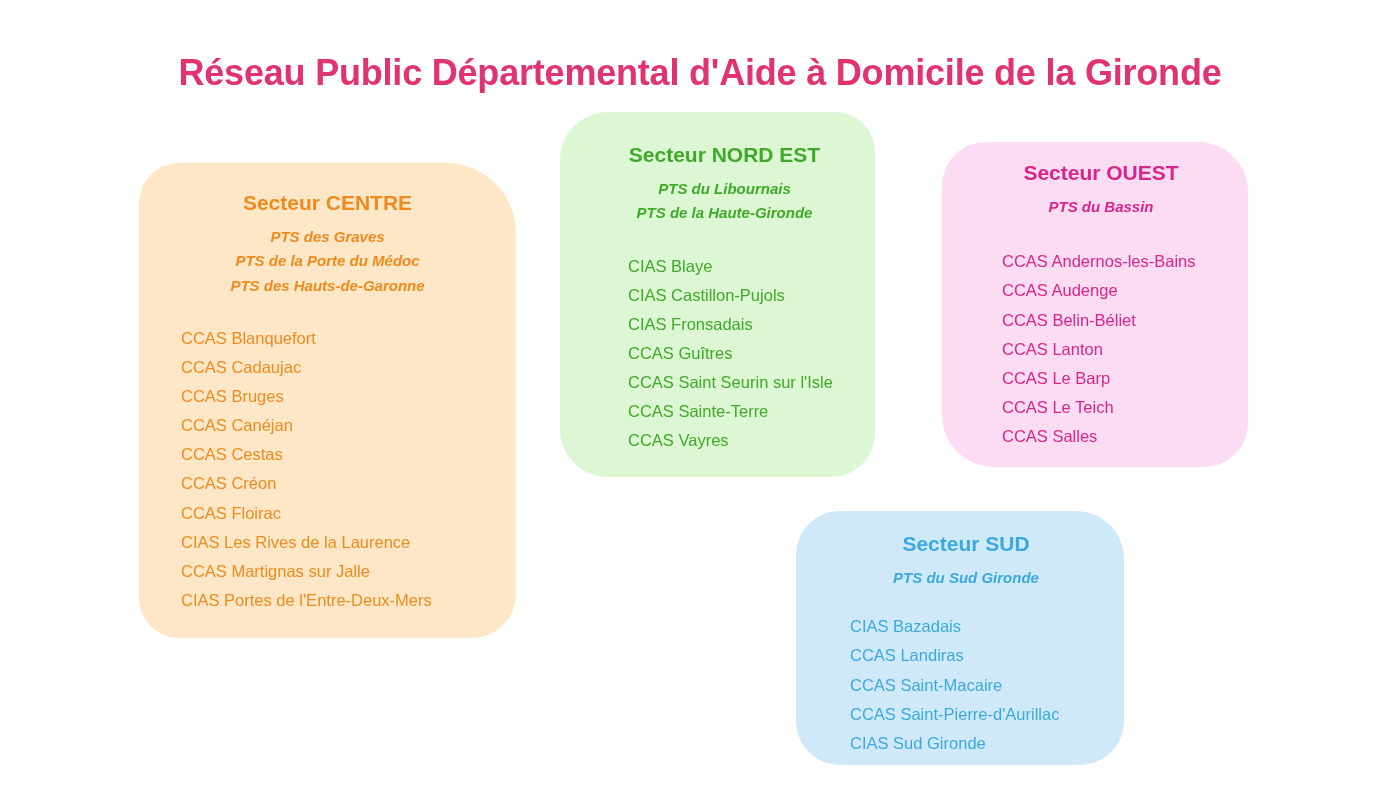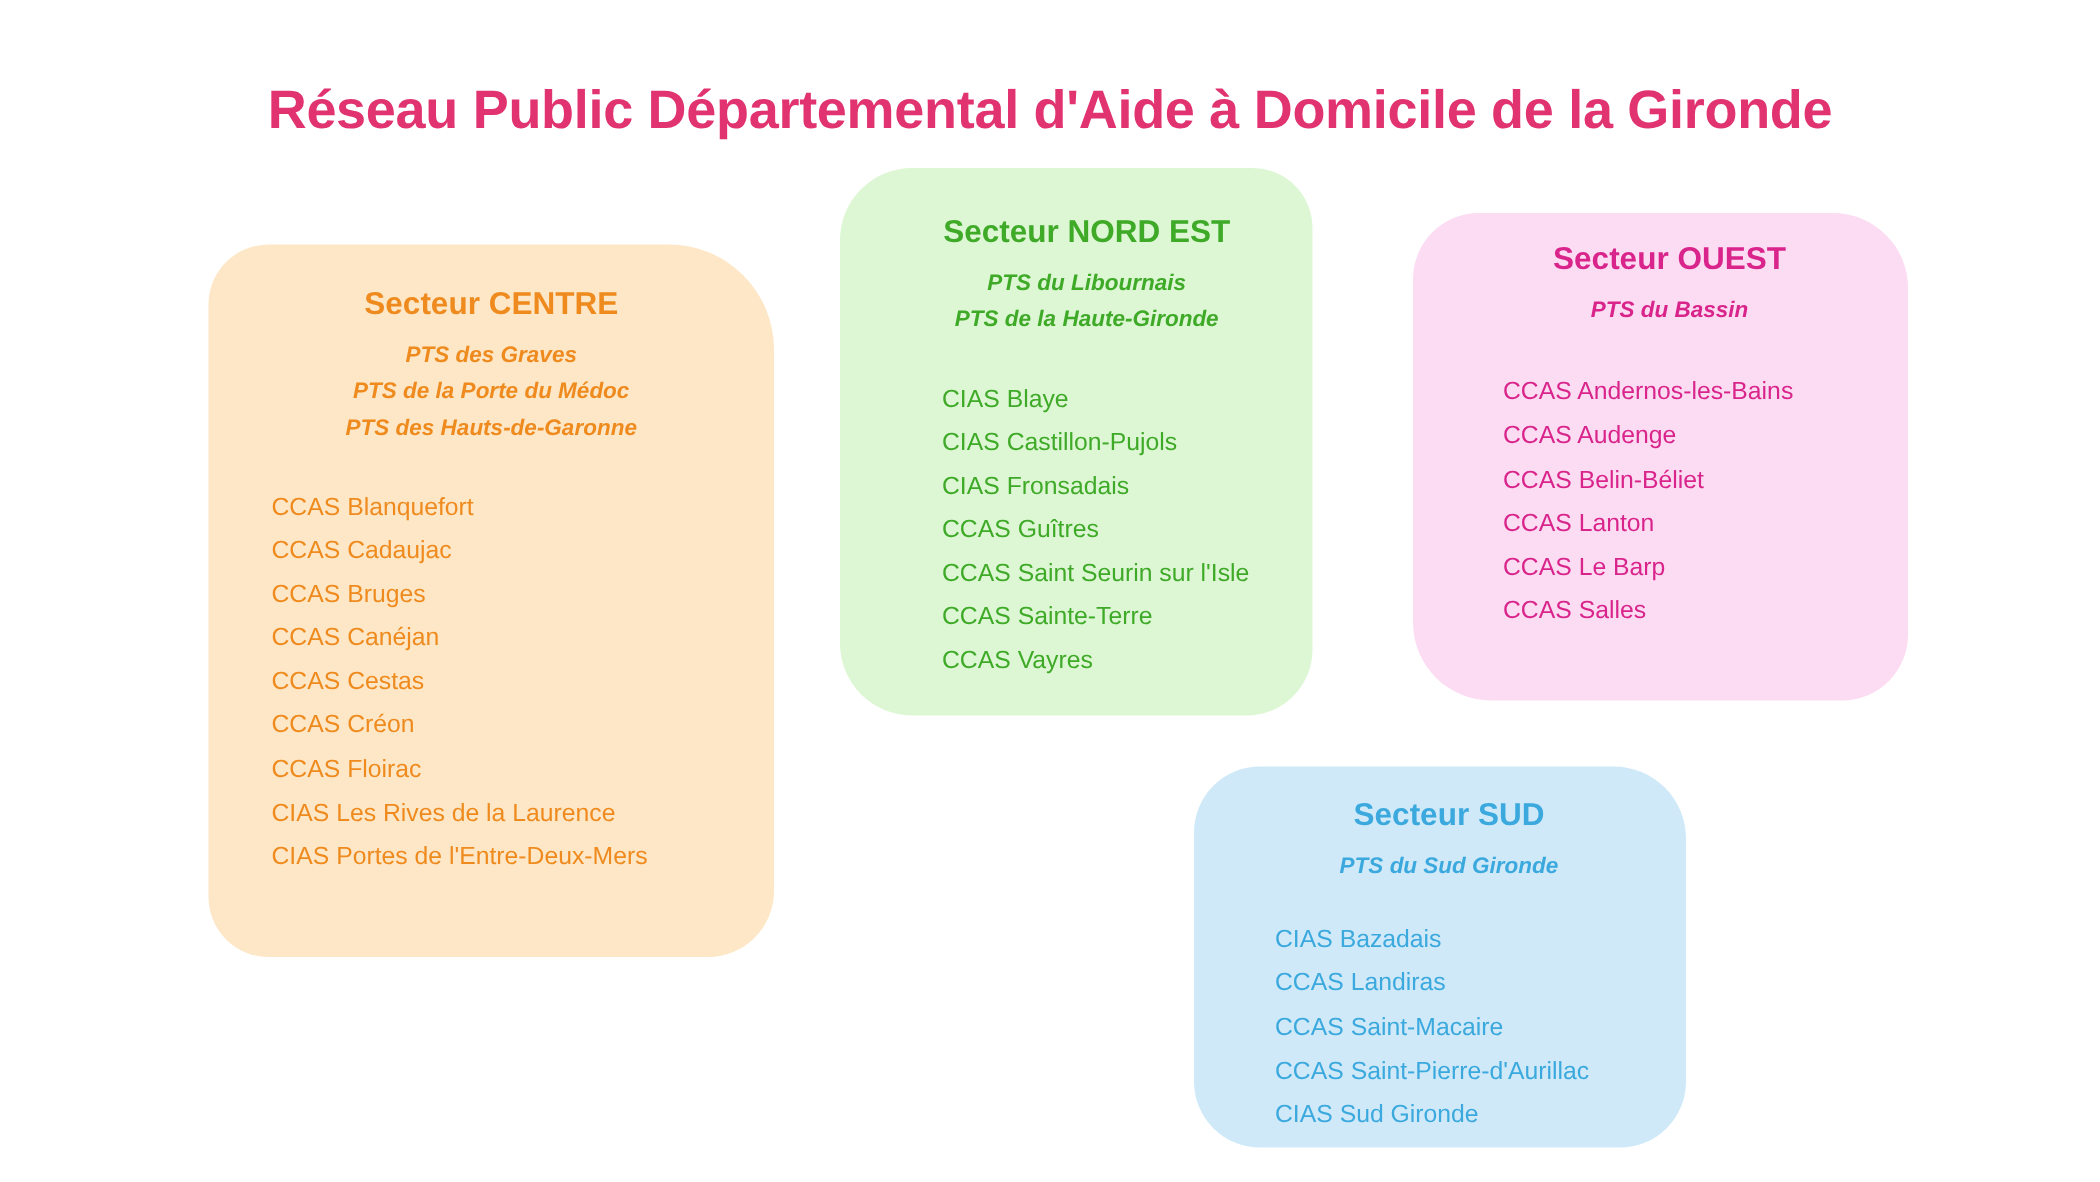--- a/index.html
+++ b/index.html
@@ -78,21 +78,21 @@
     border-radius: 48px 40px 44px 48px;
   }
   #card-nordest .card-title { color: #3faa28; margin-top: 31px; text-indent: 14px;}
   #card-nordest .card-sub { color: #3faa28; margin-top: 10px; text-indent: 14px;}
   #card-nordest .card-list { color: #3faa28; margin: 26px 0 0 68px; }
 
   
   #card-ouest {
     left: 942px;
     top: 142px;
-    width: 330px;
+    width: 306px;
     height: 325px;
     background: #fcdcf2;
     border-radius: 44px 50px 44px 52px;
   }
   #card-ouest .card-title { color: #d9258b; margin-top: 19px; text-indent: 12px; }
   #card-ouest .card-sub { color: #d9258b; margin-top: 10px; text-indent: 12px; }
   #card-ouest .card-list { color: #d9258b; margin: 28px 0 0 60px; }
 
   
   #card-sud {
@@ -121,20 +121,21 @@
   </div>
   <ul class="card-list">
     <li>CCAS Blanquefort</li>
     <li>CCAS Cadaujac</li>
     <li>CCAS Bruges</li>
     <li>CCAS Canéjan</li>
     <li>CCAS Cestas</li>
     <li>CCAS Créon</li>
     <li>CCAS Floirac</li>
     <li>CIAS Les Rives de la Laurence</li>
+    <li>CCAS Martignas sur Jalle</li>
     <li>CIAS Portes de l'Entre-Deux-Mers</li>
   </ul>
 </div>
 
 <div class="card" id="card-nordest">
   <div class="card-title">Secteur NORD EST</div>
   <div class="card-sub">
     <div>PTS du Libournais</div>
     <div>PTS de la Haute-Gironde</div>
   </div>
@@ -153,20 +154,21 @@
   <div class="card-title">Secteur OUEST</div>
   <div class="card-sub">
     <div>PTS du Bassin</div>
   </div>
   <ul class="card-list">
     <li>CCAS Andernos-les-Bains</li>
     <li>CCAS Audenge</li>
     <li>CCAS Belin-Béliet</li>
     <li>CCAS Lanton</li>
     <li>CCAS Le Barp</li>
+    <li>CCAS Le Teich</li>
     <li>CCAS Salles</li>
   </ul>
 </div>
 
 <div class="card" id="card-sud">
   <div class="card-title">Secteur SUD</div>
   <div class="card-sub">
     <div>PTS du Sud Gironde</div>
   </div>
   <ul class="card-list">

